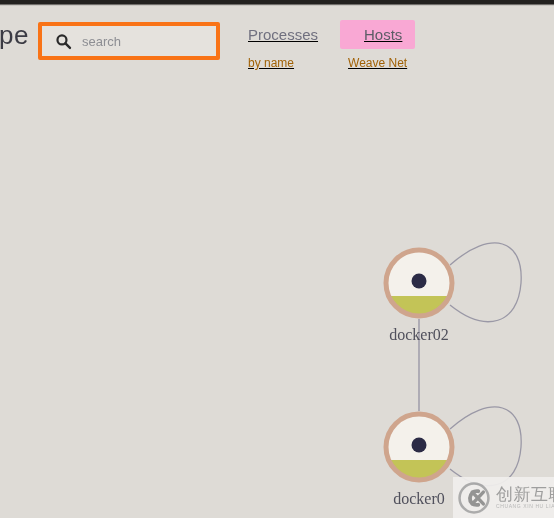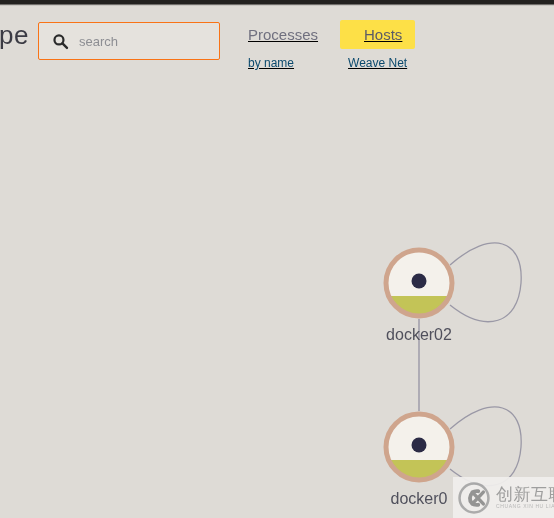--- a/index.html
+++ b/index.html
@@ -57,21 +57,21 @@
     white-space: nowrap;
   }
 
   .search-box {
     position: absolute;
     left: 38px;
     top: 16px;
     width: 182px;
     height: 38px;
     background: #e5e2dd;
-    border: 1px solid #f97316;
+    border: 4px solid #f97316;
     border-radius: 2px;
     display: flex;
     align-items: center;
     box-sizing: border-box;
   }
   .search-icon {
     width: 17px;
     height: 17px;
     margin-left: 13px;
     margin-right: 10px;
@@ -111,28 +111,28 @@
   .topo-main {
     font-size: 15px;
     color: #70707f;
     padding: 5px 8px 5px 8px;
     border-radius: 2px;
     white-space: nowrap;
     line-height: 19px;
     cursor: pointer;
   }
   .topo-main.selected {
-    background: #fde047;
+    background: #f9a8d4;
     color: #5c5c66;
     padding-left: 24px;
   }
 
   .topo-sub {
     font-size: 12px;
-    color: #0c4a6e;
+    color: #a16207;
     padding: 6px 8px 5px 8px;
     white-space: nowrap;
     line-height: 17px;
     cursor: pointer;
   }
 
   
   .graph {
     position: absolute;
     left: 0; top: 0;
@@ -140,20 +140,21 @@
   }
 
   .node-label {
     position: absolute;
     font-size: 16px;
     color: #50505c;
     white-space: nowrap;
     text-align: left;
     transform: translateX(-50%);
     pointer-events: none;
+    font-family: Liberation Serif, serif;
   }
 
   
   .watermark {
     position: absolute;
     left: 453px;
     top: 477px;
     width: 101px;
     height: 41px;
     background: #f1efed;

